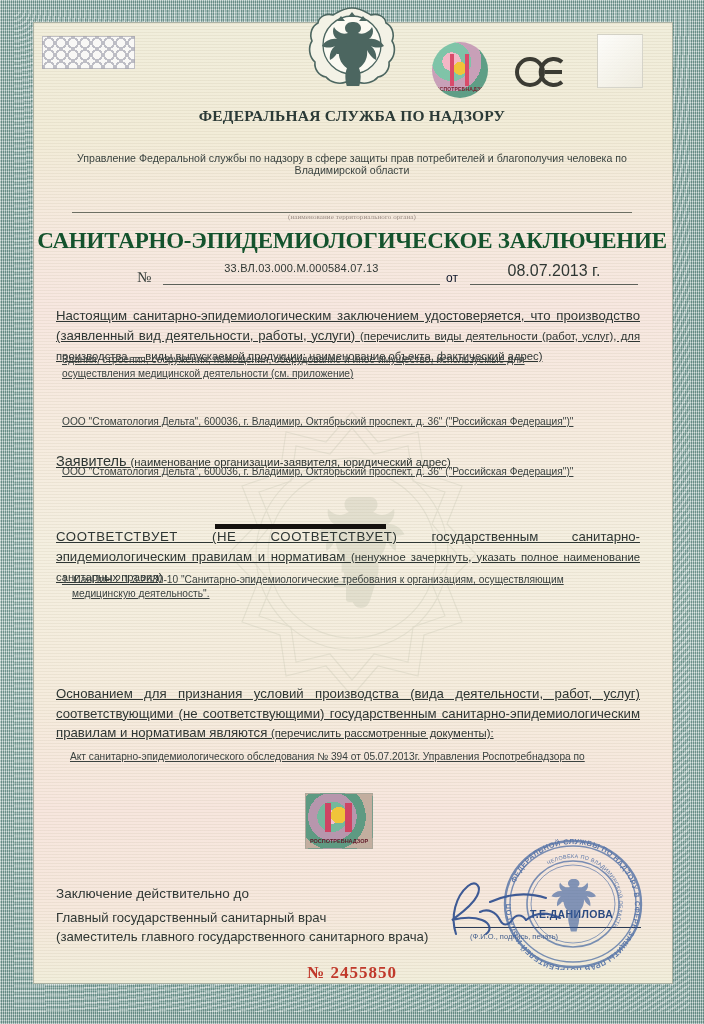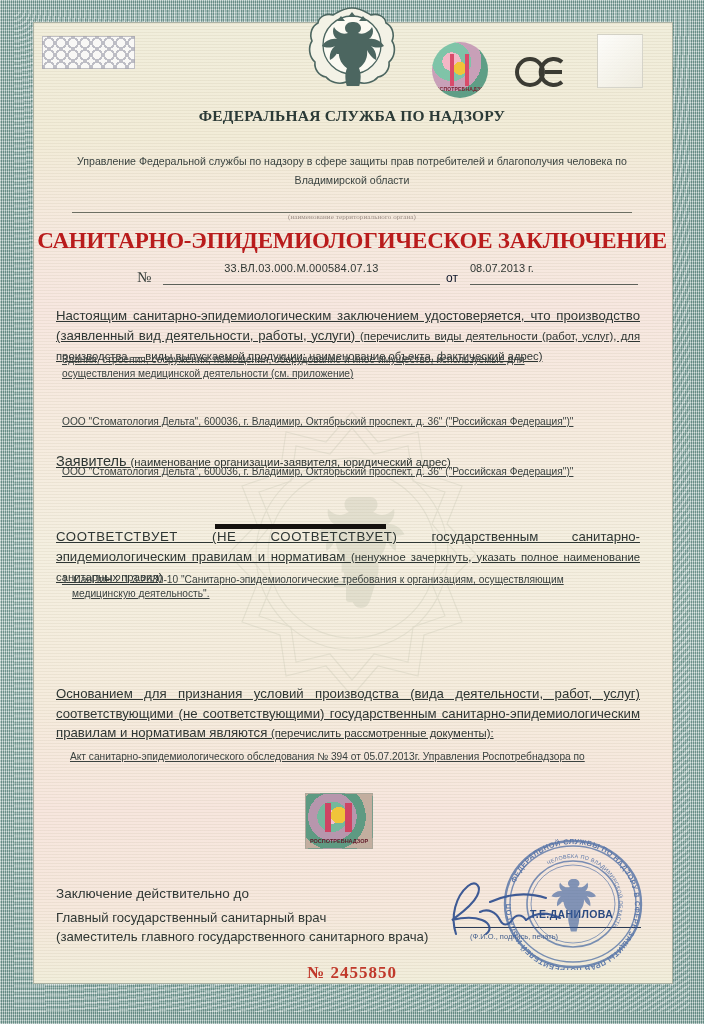--- a/index.html
+++ b/index.html
@@ -164,21 +164,21 @@
     font-family: "Liberation Serif", "DejaVu Serif", serif;
     font-weight: bold;
     font-size: 16.5px;
     letter-spacing: .1px;
     color: #2b3a36;
   }
   .hdr3 {
     position:absolute; left: 54px; right: 54px; top: 152px;
     text-align:center;
     font-size: 10.6px;
-    line-height: 19px;
+    line-height: 12px;
     color: #39423f;
   }
 
   .rule-org {
     position:absolute; left: 72px; right: 72px; top: 212px;
     border-top: 1px solid #6c6f63;
   }
   .cap-org {
     position:absolute; left: 0; right: 0; top: 213px;
     text-align:center;
@@ -188,21 +188,21 @@
     letter-spacing: .1px;
   }
 
   .main-title {
     position:absolute; left: 0; right: 0; top: 228px;
     text-align:center;
     font-family: "Liberation Serif", "DejaVu Serif", serif;
     font-weight: bold;
     font-size: 23px;
     letter-spacing: -.2px;
-    color: #b91c1c;
+    color: #14532d;
   }
 
   
   .num-label {
     position:absolute; left: 137px; top: 269px;
     font-family: "Liberation Serif", "DejaVu Serif", serif;
     font-size: 15px; color:#333b38;
   }
   .num-rule {
     position:absolute; left: 163px; top: 284px; width: 277px;
@@ -217,21 +217,22 @@
     position:absolute; left: 446px; top: 271px;
     font-family: Liberation Sans, sans-serif;
     font-size: 12px; color:#0f172a;
   }
   .date-rule {
     position:absolute; left: 470px; top: 284px; width: 168px;
     border-top: 1px solid #5d6159;
   }
   .date-value {
     position:absolute; left: 470px; top: 262px; width: 168px;
-    font-size: 11px; color:#2f3733;
+    text-align:center;
+    font-size: 16px; color:#2f3733;
   }
 
   
   .para {
     position:absolute;
     color: #2e3633;
     text-decoration: underline;
   }
   .p-form {
     font-size: 13.2px;

